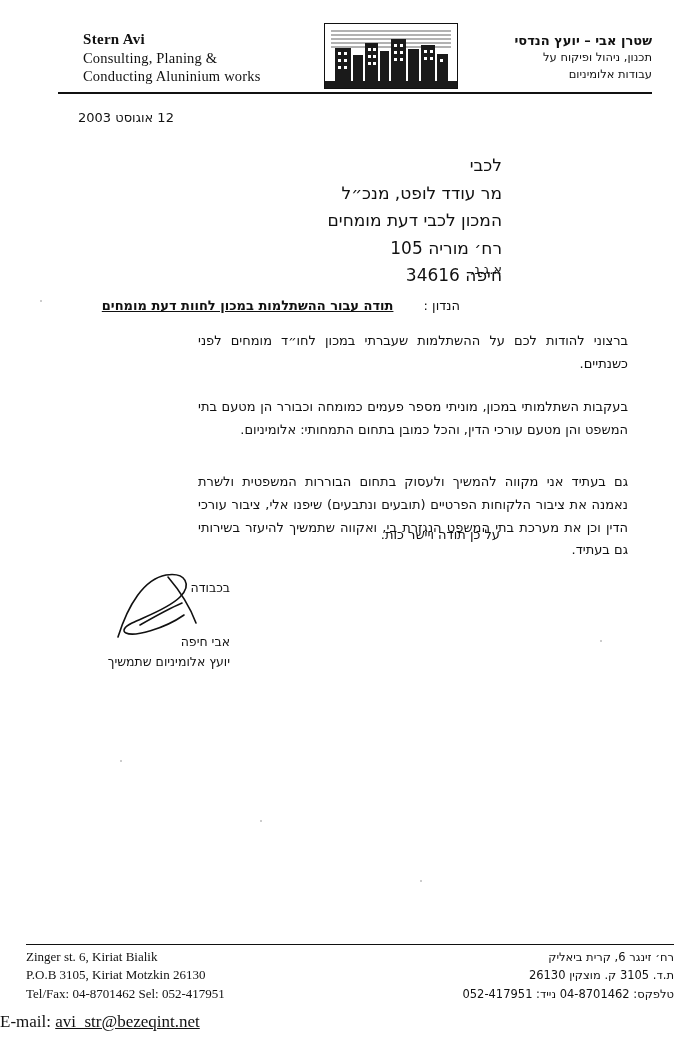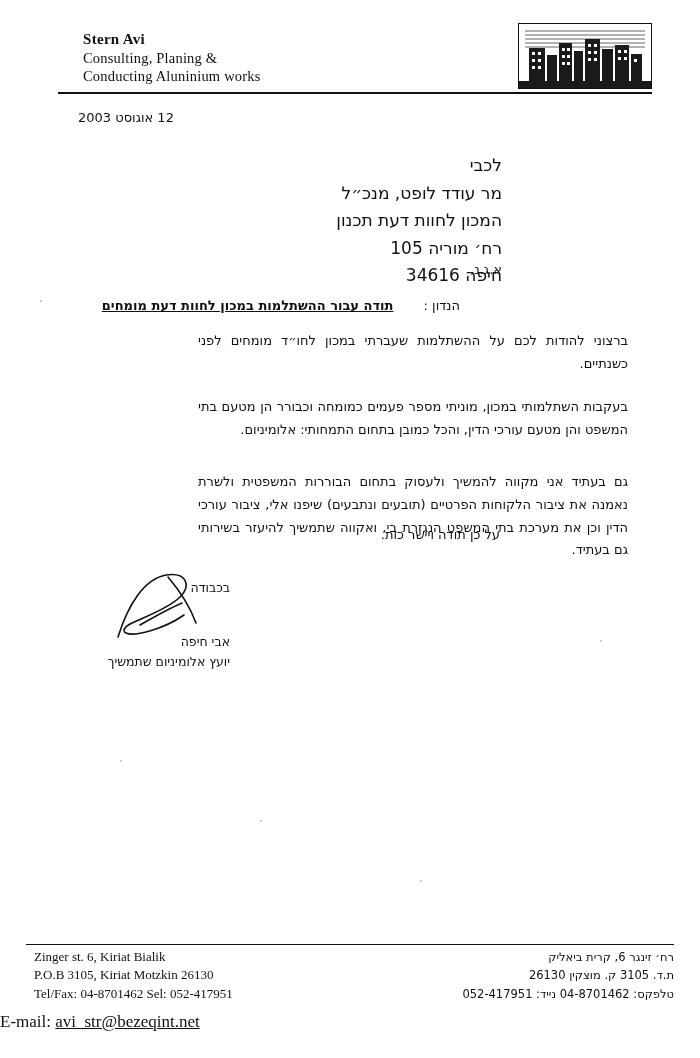--- a/index.html
+++ b/index.html
@@ -181,21 +181,21 @@
   
   .footer-rule {
     position: absolute;
     left: 26px;
     right: 26px;
     top: 944px;
     border-top: 1.5px solid #111;
   }
   .footer {
     position: absolute;
-    left: 34px;
+    left: 26px;
     right: 26px;
     top: 948px;
     height: 70px;
     display: flex;
     justify-content: space-between;
     align-items: flex-start;
   }
   .footer-left {
     font-family: "Liberation Serif", serif;
     font-size: 13px;
@@ -284,30 +284,35 @@
           <rect x="99" y="26" width="3" height="3"></rect>
             <rect x="105" y="26" width="3" height="3"></rect>
           <rect x="99" y="33" width="3" height="3"></rect>
             <rect x="105" y="33" width="3" height="3"></rect>
           <rect x="115" y="35" width="3" height="3"></rect>
         </g>
         <rect x="0" y="57" width="132" height="7" fill="#1a1a1a"></rect>
       </svg>
     </div>
 
+    <div class="header-right">
+      <div class="brand-name-he">שטרן אבי – יועץ הנדסי</div>
+      <div class="brand-line-he">תכנון, ניהול ופיקוח על</div>
+      <div class="brand-line-he">עבודות אלומיניום</div>
+    </div>
   </div>
 
   <div class="rule"></div>
 
   <div class="date">12 אוגוסט 2003</div>
 
   <div class="addressee">
     <div>לכבי</div>
     <div>מר עודד לופט, מנכ״ל</div>
-    <div>המכון לחוות דעת תכנון</div>
+    <div>המכון לכבי דעת מומחים</div>
     <div>רח׳ מוריה 105</div>
     <div>חיפה 34616</div>
   </div>
 
   <div class="salutation">א.ג.נ,</div>
 
   <div class="subject">
     <span class="label">הנדון :</span>
     <span class="value">תודה עבור ההשתלמות במכון לחוות דעת מומחים</span>
   </div>

